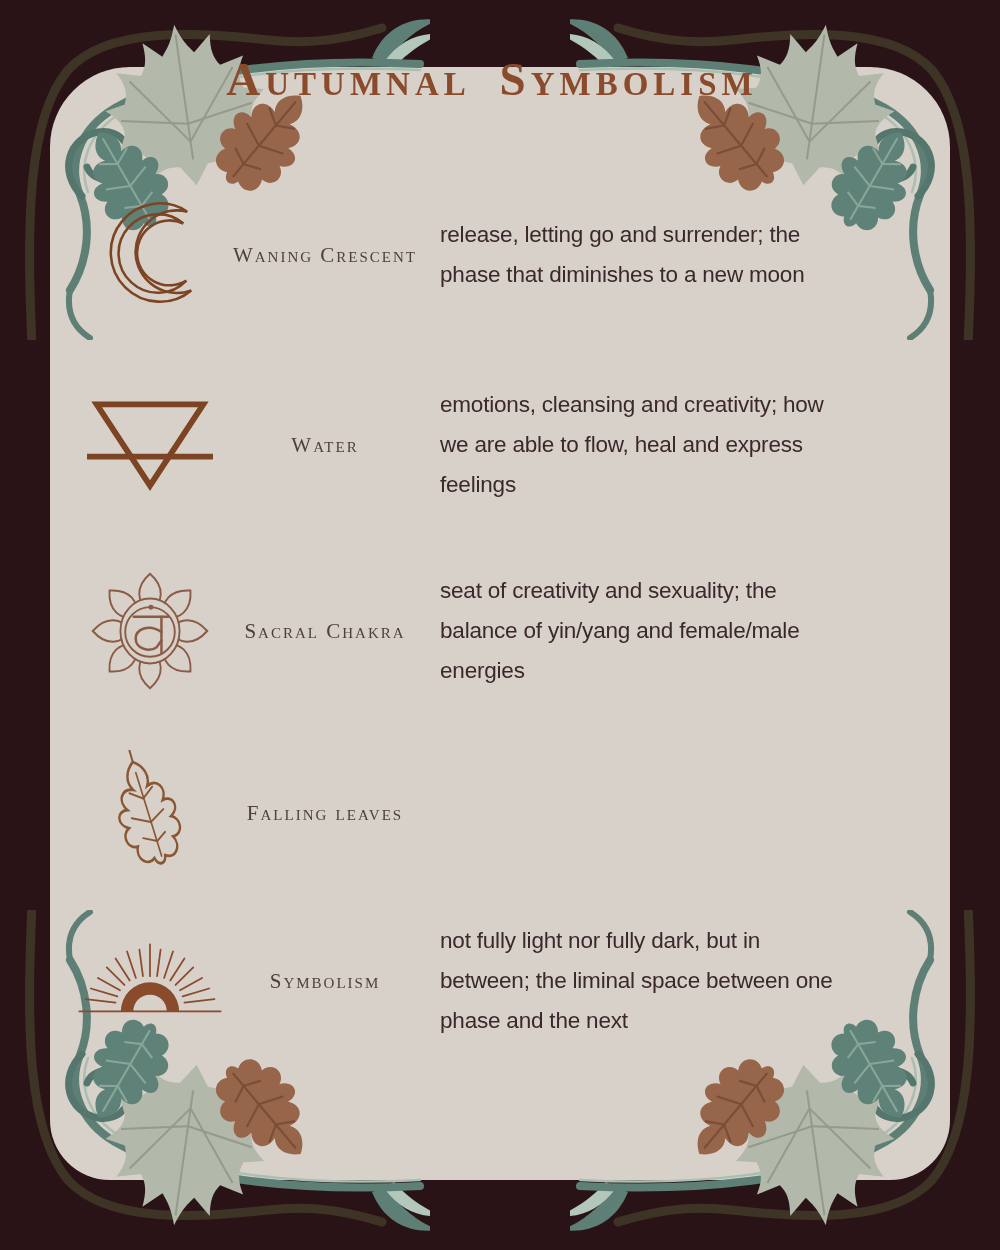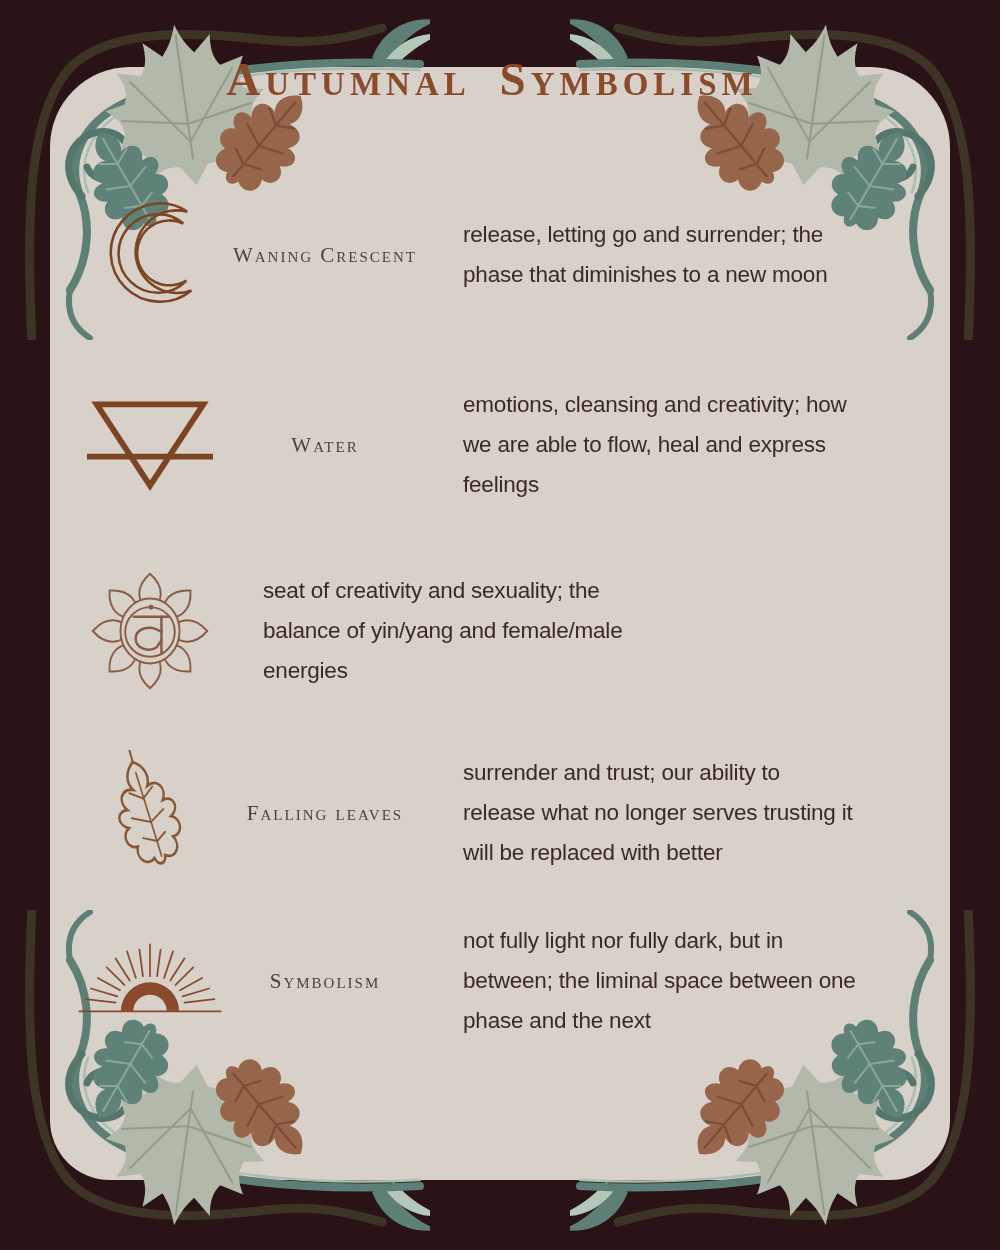--- a/index.html
+++ b/index.html
@@ -32,21 +32,21 @@
     display:flex;align-items:center;padding-left:75px;
   }
   .row-1{top:175px}.row-2{top:365px}.row-3{top:551px}.row-4{top:733px}.row-5{top:901px}
   .icon-cell{width:150px;display:flex;align-items:center;justify-content:center;flex:none;}
   .label-cell{
     width:200px;flex:none;text-align:center;
     font-family:"Liberation Serif",serif;font-variant:small-caps;
     font-size:21px;letter-spacing:2px;color:var(--label-color);white-space:nowrap;
   }
   .desc-cell{
-    width:395px;flex:none;margin-left:38px;
+    width:395px;flex:none;margin-left:15px;
     font-size:22.5px;line-height:40px;letter-spacing:-0.2px;
     color:var(--text-color);
   }
   .corner{position:absolute;width:430px;height:340px;pointer-events:none;}
   .corner-tl{left:0;top:0;}
   .corner-tr{right:0;top:0;transform:scaleX(-1);}
   .corner-bl{left:0;bottom:0;transform:scaleY(-1);}
   .corner-br{right:0;bottom:0;transform:scale(-1,-1);}
 </style>
 </head>
@@ -156,20 +156,21 @@
         <circle cx="65" cy="66" r="26" style="fill:none"></circle>
       </g>
       <g style="fill:none;stroke:var(--chakra-brown);stroke-width:2.6;stroke-linecap:round">
         <path d="M 48,50 L 84,50"></path>
         <path d="M 77,50 L 77,88"></path>
         <path d="M 77,66 C 64,57 50,63 50,73 C 50,83 64,88 72,82 L 77,75"></path>
       </g>
       <circle cx="66" cy="40" r="2.6" style="fill:var(--chakra-brown)"></circle>
     </svg>
   </div>
+  <div class="label-cell">Sacral Chakra</div>
   <div class="desc-cell">seat of creativity and sexuality; the balance of yin/yang and female/male energies</div>
 </div>
 
 <div class="row row-4">
   <div class="icon-cell">
     <svg width="110" height="126" viewBox="0 0 120 130" style="fill:none;stroke:#8a5733;stroke-width:2.6;stroke-linecap:round">
       <g transform="translate(58,68) rotate(-16) scale(1.0,1.22)">
         <path d="M 0,-50 C 10,-44 14,-34 8,-26 C 20,-30 28,-20 20,-10 C 32,-12 36,0 24,6 C 34,10 32,24 20,24 C 26,34 16,44 6,38 C 4,46 -4,46 -6,38 C -16,44 -26,34 -20,24 C -32,24 -34,10 -24,6 C -36,0 -32,-12 -20,-10 C -28,-20 -20,-30 -8,-26 C -14,-34 -10,-44 0,-50 Z"></path>
         <path d="M 0,-50 L 0,-64" style="stroke-width:2.2"></path>
         <g style="stroke-width:1.8">
@@ -178,21 +179,20 @@
             <path d="M 0,-16 L -13,-24"></path>
           <path d="M 1,6 L 18,-2"></path>
             <path d="M 1,6 L -18,-2"></path>
           <path d="M 2,24 L 13,18"></path>
             <path d="M 2,24 L -12,18"></path>
         </g>
       </g>
     </svg>
   </div>
   <div class="label-cell">Falling leaves</div>
-  <div class="desc-cell">surrender and trust; our ability to release what no longer serves trusting it will be replaced with better</div>
 </div>
 
 <div class="row row-5">
   <div class="icon-cell">
     <svg width="164" height="92" viewBox="0 0 170 95">
       <g style="stroke:var(--accent);stroke-width:2;stroke-linecap:round;fill:none">
         <line x1="5" y1="82" x2="165" y2="82"></line>
         <line x1="85" y1="42" x2="85" y2="6"></line>
         <line x1="77" y1="42" x2="73" y2="12"></line>
           <line x1="93" y1="42" x2="97" y2="12"></line>

